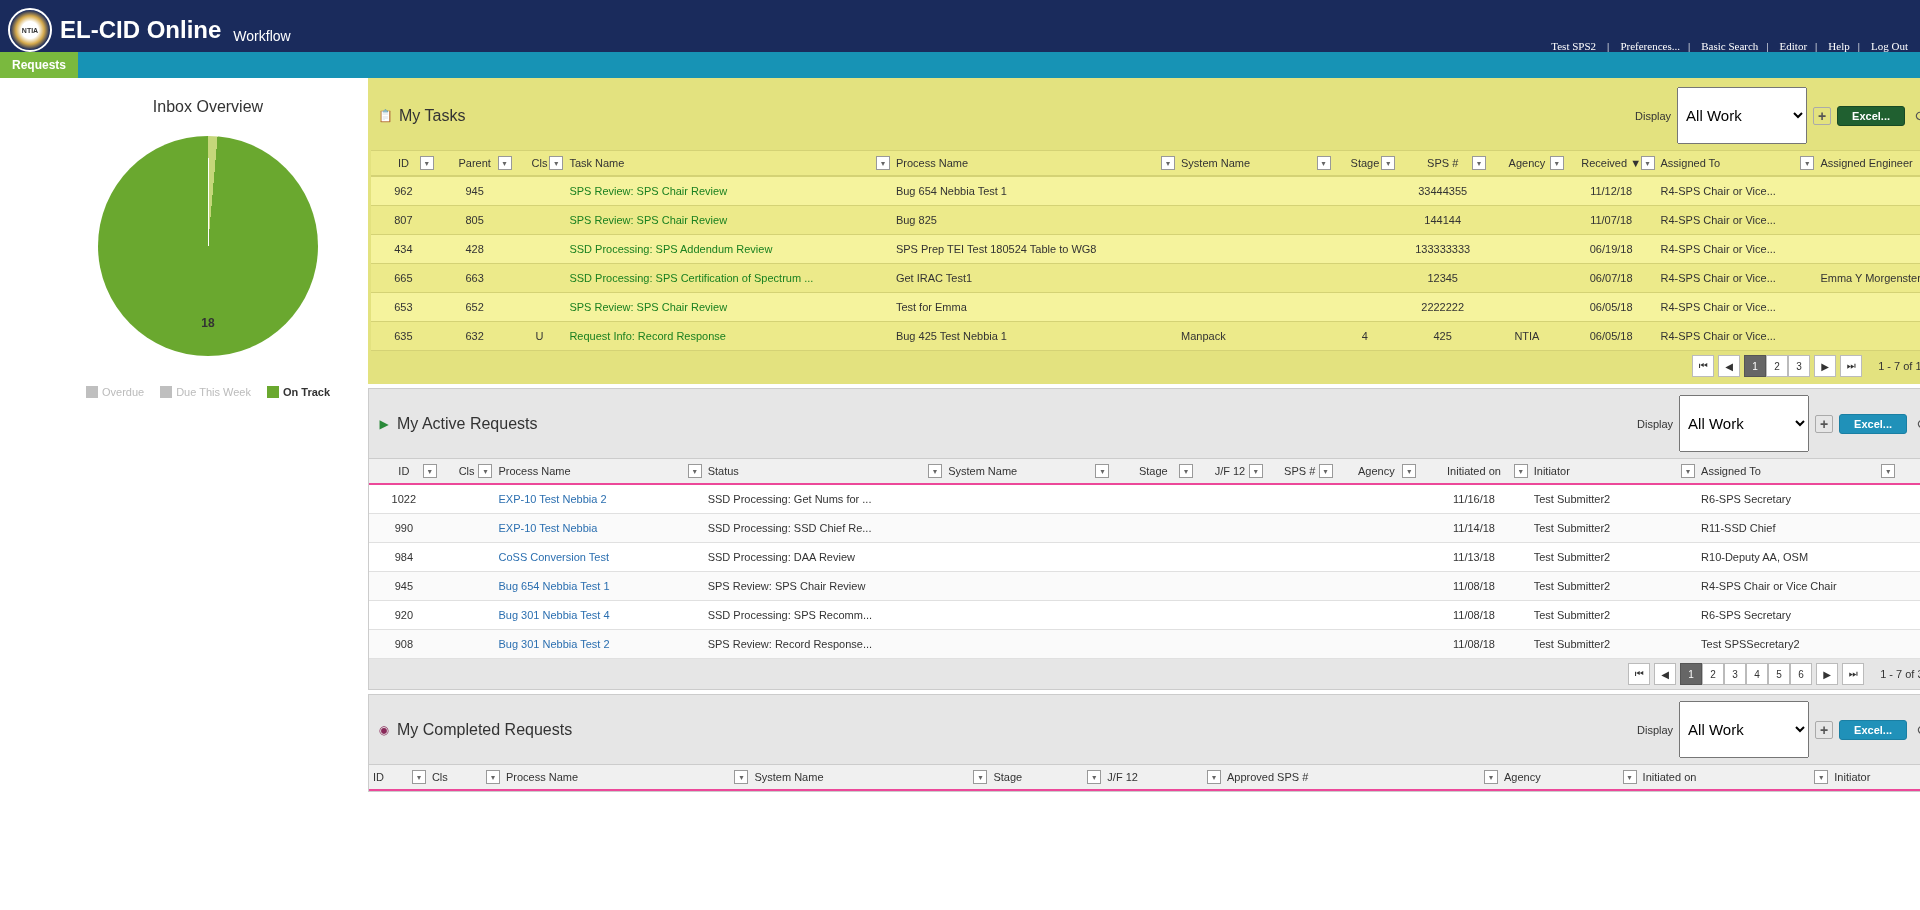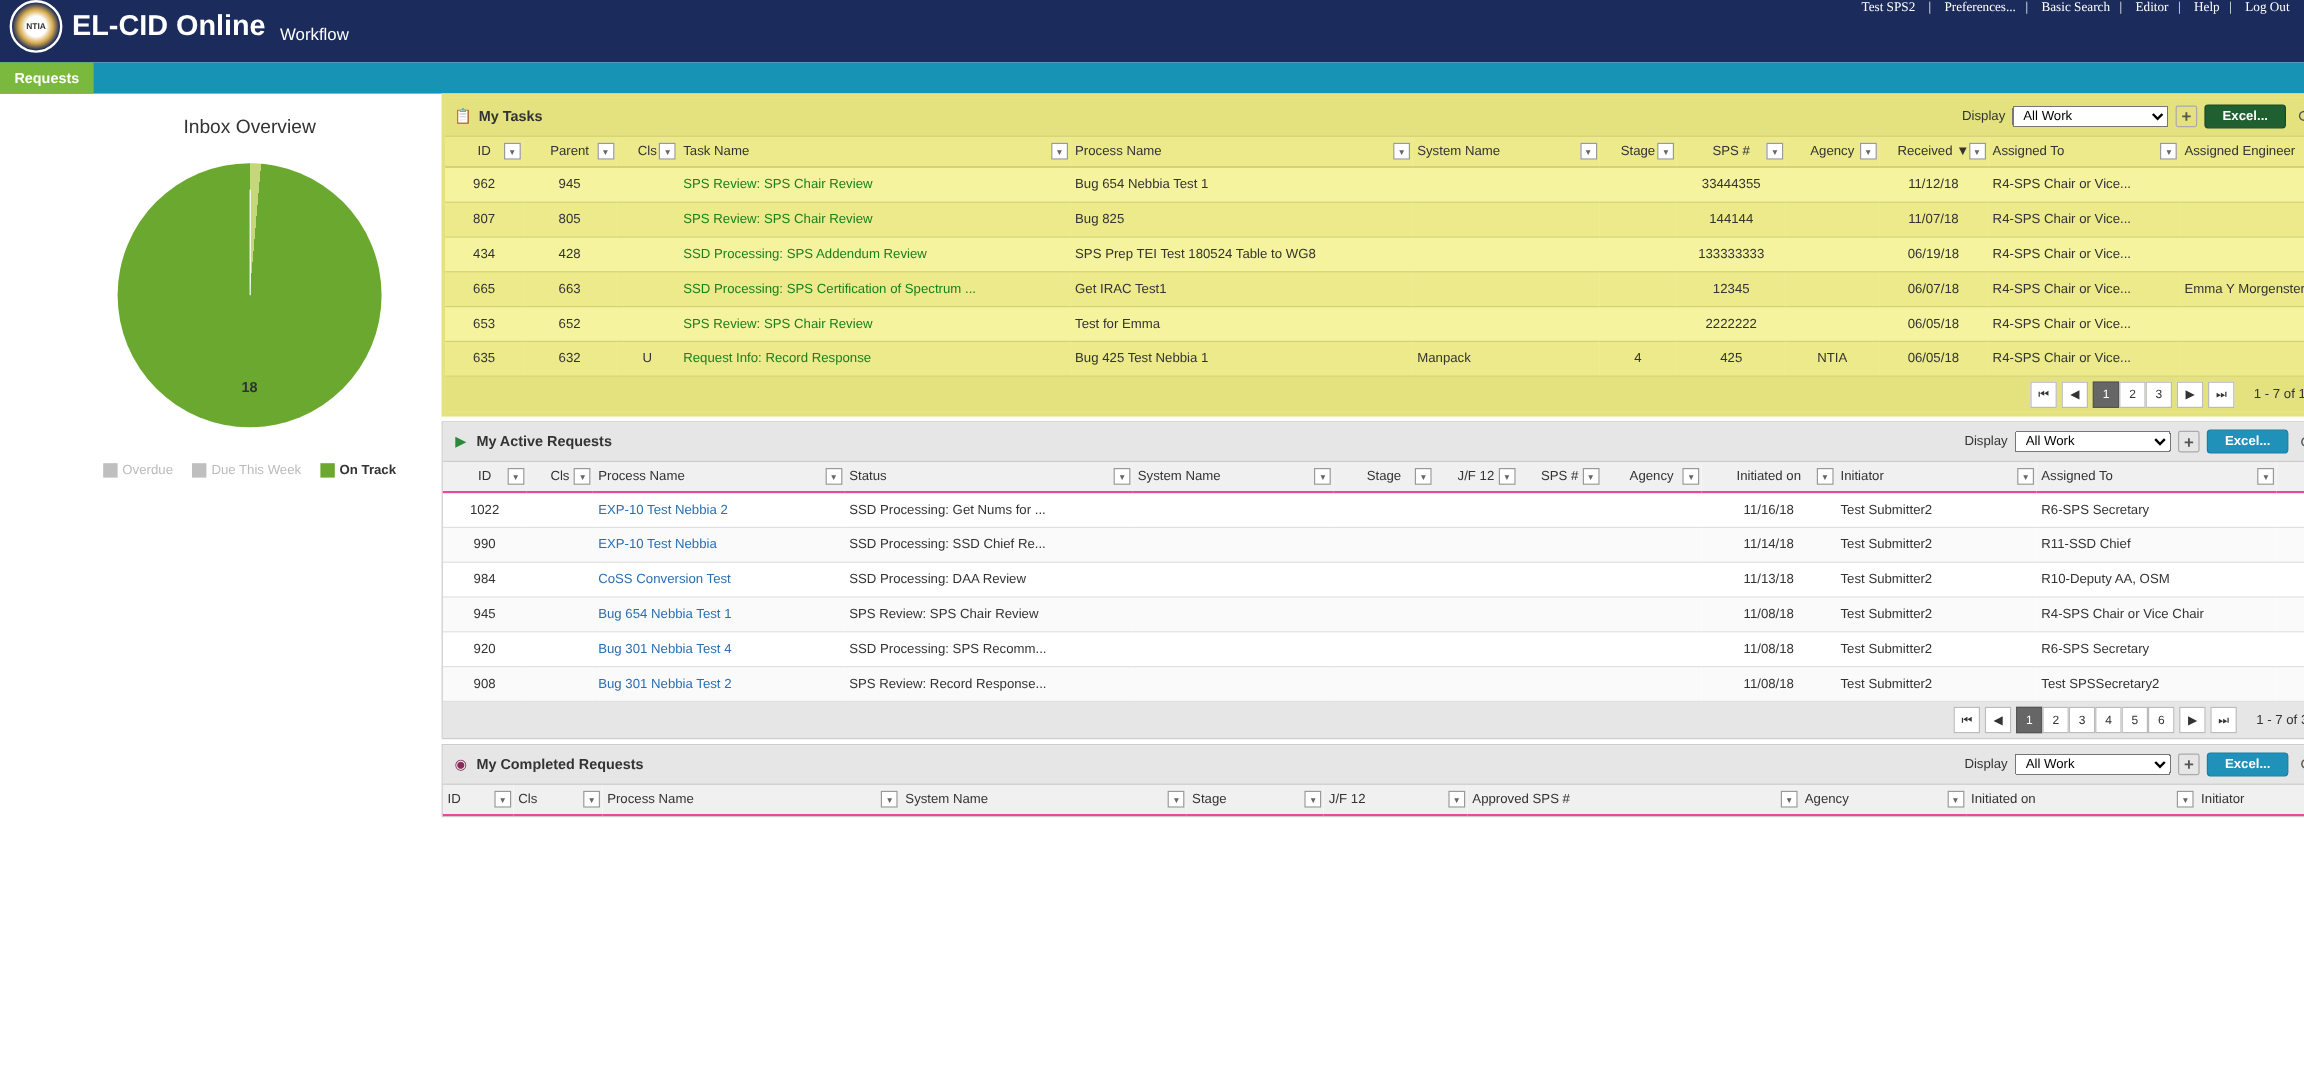--- a/index.html
+++ b/index.html
@@ -1,17 +1,17 @@
 <!DOCTYPE html>
 <html><head>
 <meta charset="utf-8">
 <style>
 * { margin:0; padding:0; box-sizing:border-box; }
 body { font-family: Arial, Helvetica, sans-serif; font-size:12px; background:#fff; color:#333; }
-.header-top { background:#1a2b5c; height:52px; display:flex; align-items:flex-start; justify-content:space-between; padding:0 8px; }
+.header-top { background:#1a2b5c; height:52px; display:flex; align-items:flex-end; justify-content:space-between; padding:0 8px; }
 .logo-area { display:flex; align-items:center; gap:8px; }
 .logo-circle { width:44px; height:44px; border-radius:50%; background:radial-gradient(circle,#fff 30%,#d4a84a 50%,#1a2b5c 70%); border:2px solid #fff; position:relative; display:flex; align-items:center; justify-content:center; font-size:7px; font-weight:bold; color:#333; }
 .app-title { color:#fff; font-size:24px; font-weight:bold; }
 .app-sub { color:#fff; font-size:14px; margin-left:4px;margin-top:11px; }
 .header-links { color:#fff; font-size:11px; }
 .header-links a, .header-links span { color:#fff; text-decoration:none; margin:0 4px; cursor:pointer;font-family:Liberation Serif, serif; }
 .nav-bar { background:#1793b5; height:26px; display:flex; align-items:stretch; }
 .nav-tab { background:#7ab93e; color:#fff; font-size:12px; font-weight:bold; padding:5px 12px; border:none; cursor:pointer; }
 .main { display:flex; width:100%;margin-left:48px; }
 .sidebar { width:320px; padding:20px 10px; text-align:center; }
@@ -21,24 +21,24 @@
 .pie-label { position:absolute; top:180px; left:50%; transform:translateX(-50%); font-size:12px; font-weight:bold; color:#333; }
 .legend { margin-top:30px; font-size:11px; color:#bbb; display:flex; justify-content:center; gap:16px; }
 .legend-item { display:flex; align-items:center; gap:4px; }
 .legend-box { width:12px; height:12px; display:inline-block; }
 .content { flex:1; padding:0; }
 .panel { border:1px solid #ccc; margin-bottom:4px; }
 .panel.my-tasks { border:3px solid #e3e27f; background:#f5f39d; }
 .panel-header { display:flex; align-items:center; padding:6px 8px; background:#e6e6e6; border-bottom:1px solid #ccc; gap:6px; }
 .panel.my-tasks .panel-header { background:#e3e27f; border-bottom:1px solid #d4d275; }
 .panel-header .icon { width:14px; height:14px; display:inline-flex; align-items:center; justify-content:center; }
-.panel-title { font-weight:bold; font-size:12px; flex:0 0 auto; }
+.panel-title { font-weight:normal; font-size:16px; flex:0 0 auto; }
 .panel-spacer { flex:1; }
 .panel-ctrl { display:flex; align-items:center; gap:6px; font-size:11px; }
-.panel-ctrl select { font-size:11px; padding:1px 4px; width:130px; }
+.panel-ctrl select { font-size:15px; padding:18px 4px; width:130px; }
 .btn { padding:3px 14px; border:1px solid #1a7fa3; background:#2091b9; color:#fff; font-size:11px; font-weight:bold; border-radius:3px; cursor:pointer; }
 .btn.excel { background:#206030; border-color:#184a24; }
 .icon-btn { width:20px; height:20px; display:inline-flex; align-items:center; justify-content:center; cursor:pointer; color:#555; font-size:14px; }
 .icon-btn.plus { border:1px solid #aaa; border-radius:2px; width:18px; height:18px; font-weight:bold; }
 table { width:100%; border-collapse:collapse; font-size:11px; }
 th { background:#f0f0f0; padding:6px 4px; text-align:left; font-weight:normal; border-bottom:2px solid #ec4899; position:relative; white-space:nowrap; }
 .panel.my-tasks th { background:#ecea8a; border-color:#d4d275; }
 th .filter { position:absolute; right:2px; top:50%; transform:translateY(-50%); width:14px; height:14px; border:1px solid #999; background:#fff; font-size:8px; display:flex; align-items:center; justify-content:center; cursor:pointer; color:#666; }
 td { padding:8px 4px; border-bottom:1px solid #e0e0e0; white-space:nowrap; overflow:hidden; text-overflow:ellipsis; }
 .panel.my-tasks td { border-color:#d4d275; }

